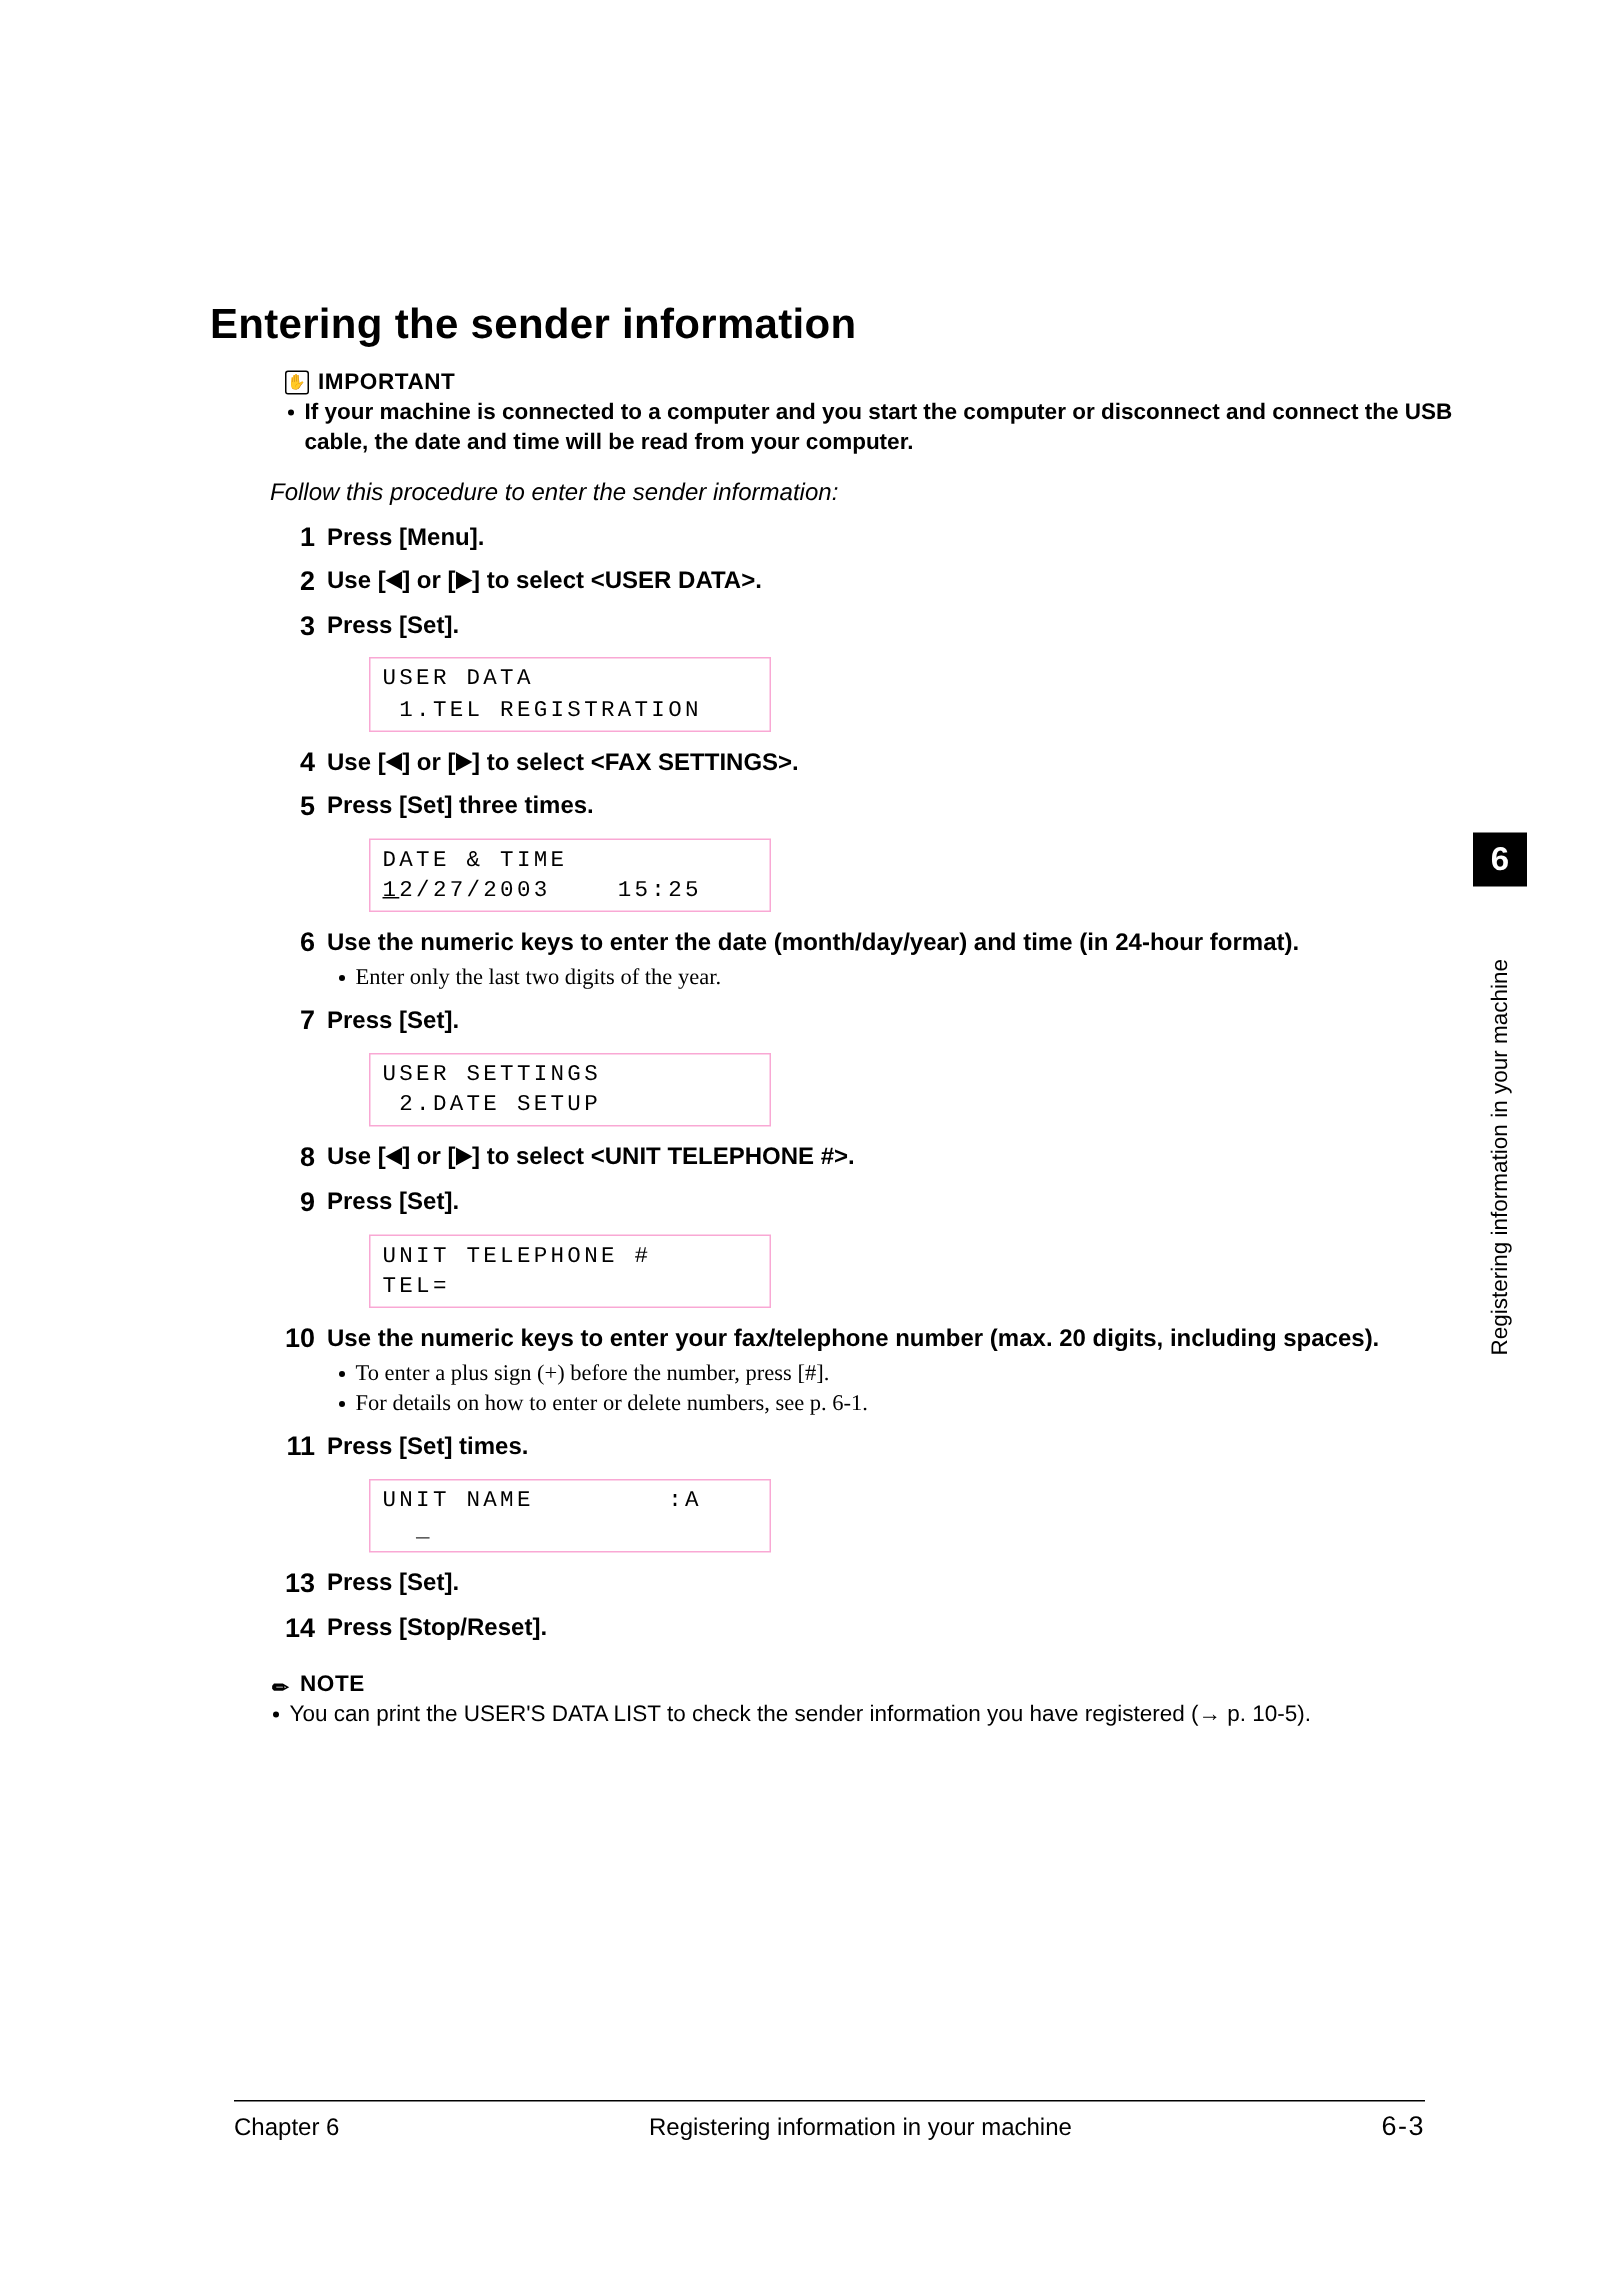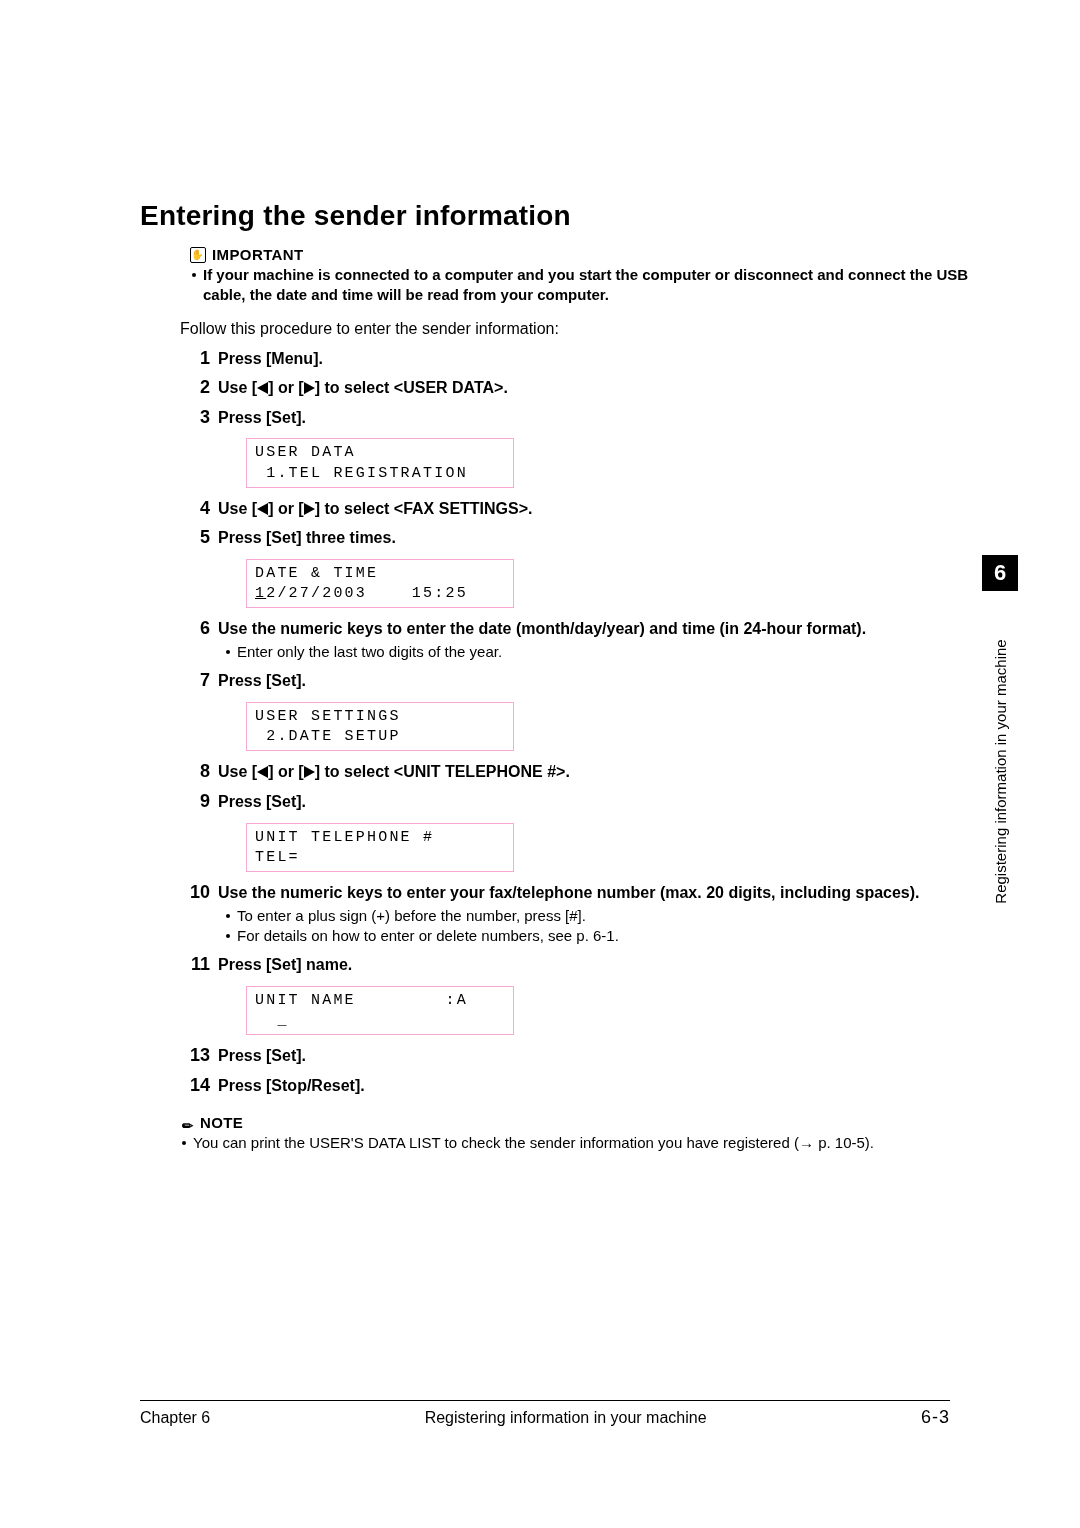--- a/index.html
+++ b/index.html
@@ -67,20 +67,21 @@
     background: #000;
     border-radius: 50%;
     margin: 8px 7px 0 2px;
     flex: 0 0 auto;
   }
   .bullet-line .txt { flex: 1; }
   .bullet-line.bold .txt { font-weight: 700; }
   .intro {
     font-size: 16px;
     margin: 12px 0 10px 40px;
+    font-style: italic;
   }
   ol.steps {
     list-style: none;
     padding: 0;
     margin: 0 0 0 40px;
     counter-reset: step;
   }
   ol.steps > li {
     position: relative;
     padding-left: 38px;
@@ -99,20 +100,21 @@
   .step-title {
     font-weight: 700;
     line-height: 1.35;
   }
   .step-sub {
     margin-top: 2px;
   }
   .step-sub .bullet-line {
     font-size: 15px;
     margin-left: 6px;
+    font-family: Liberation Serif, serif;
   }
   .lcd {
     border: 1px solid #f9a8d4;
     font-family: "Courier New", monospace;
     font-size: 15px;
     letter-spacing: 2.2px;
     padding: 4px 8px 3px 8px;
     margin: 10px 0 10px 28px;
     width: 250px;
     line-height: 1.35;
@@ -135,21 +137,21 @@
     border-top: 6px solid transparent;
     border-bottom: 6px solid transparent;
     border-left: 11px solid #000;
   }
   .note-block {
     margin: 18px 0 0 40px;
   }
   .footer {
     position: absolute;
     bottom: 100px;
-    left: 140px;
+    left: 156px;
     right: 130px;
     border-top: 1px solid #000;
     padding-top: 6px;
     display: flex;
     justify-content: space-between;
     align-items: baseline;
     font-size: 16px;
   }
   .footer .pg {
     font-weight: 400;
@@ -289,21 +291,21 @@
           </div>
         <div class="bullet-line">
             <span class="dot"></span>
             <span class="txt">For details on how to enter or delete numbers, see p. 6-1.</span>
           </div>
       </div>
     </li>
 
     <li>
       <span class="num">11</span>
-      <span class="step-title">Press [Set] name.</span>
+      <span class="step-title">Press [Set] times.</span>
       <div class="lcd"><span>UNIT NAME        :A</span>
 <span>  _</span></div>
     </li>
 
 
     <li>
       <span class="num">13</span>
       <span class="step-title">Press [Set].</span>
     </li>
 

